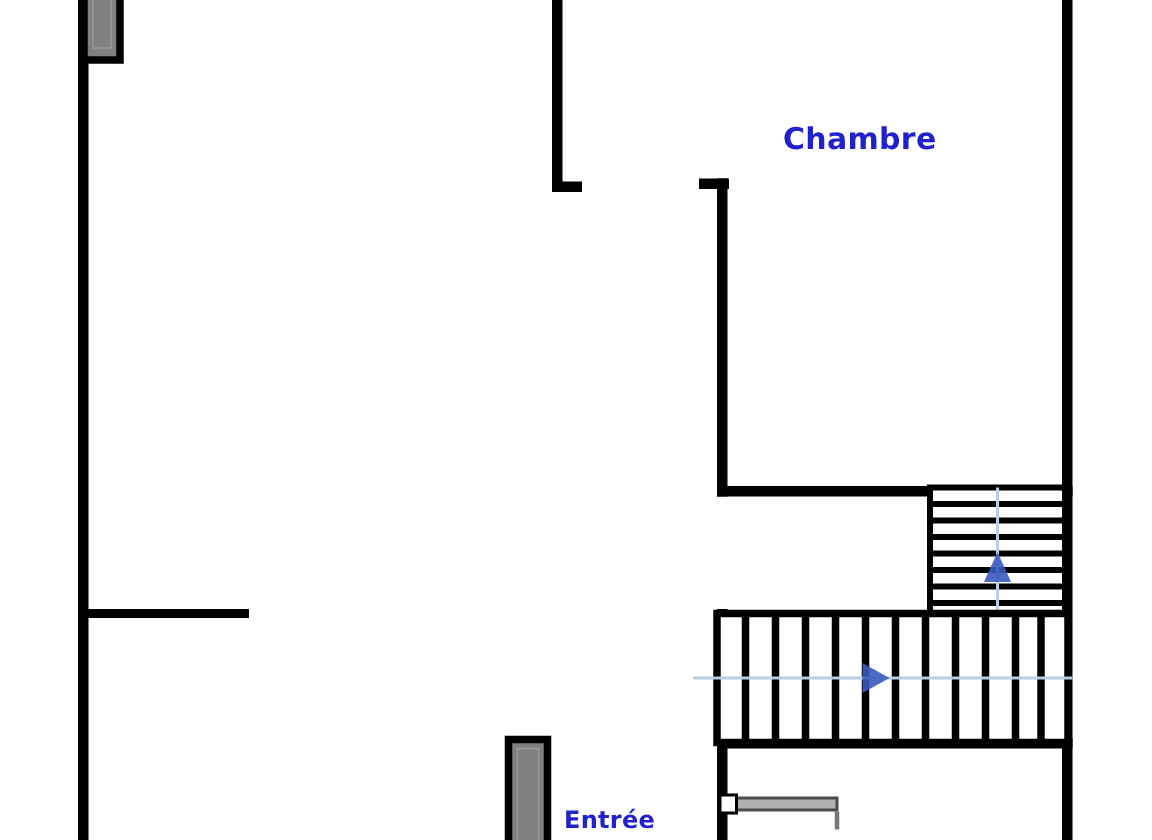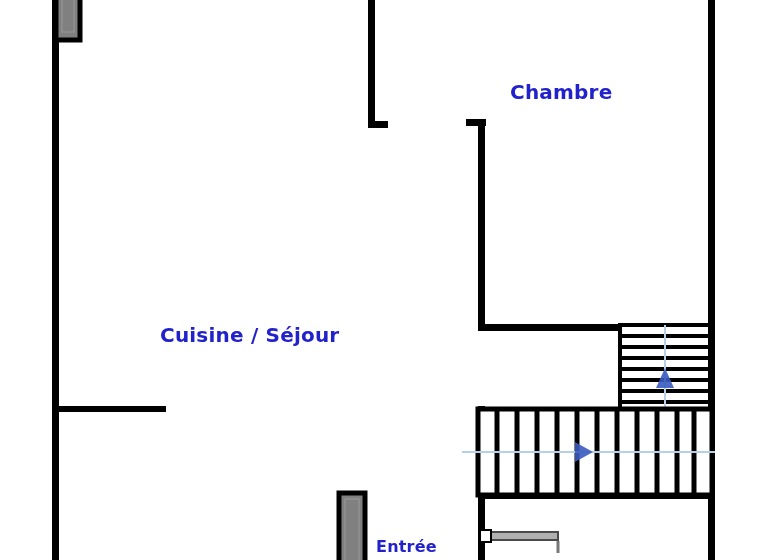--- a/index.html
+++ b/index.html
@@ -28,21 +28,21 @@
   .room-label {
     position: absolute;
     color: #2222cc;
     font-family: "DejaVu Sans", "Liberation Sans", sans-serif;
     font-weight: bold;
     white-space: nowrap;
     letter-spacing: 0.2px;
     user-select: none;
   }
   #label-chambre {
-    left: 510px;
+    left: 522px;
     top: 80px;
     font-size: 20px;
   }
   #label-cuisine {
     left: 160px;
     top: 323px;
     font-size: 20px;
   }
   #label-entree {
     left: 376px;
@@ -129,17 +129,16 @@
     <g>
       <rect x="484" y="532" width="74" height="8" fill="#b0b0b0" stroke="#4a4a4a" stroke-width="2"></rect>
       <rect x="480" y="530" width="11" height="12" fill="#ffffff" stroke="#000000" stroke-width="2"></rect>
       <line x1="558" y1="541" x2="558" y2="553" stroke="#777777" stroke-width="3"></line>
     </g>
 
   </svg>
 
   <div class="room-label" id="label-chambre">Chambre</div>
 
-  <div class="room-label" id="label-cuisine">Cuisine / Séjour</div>
 
   <div class="room-label" id="label-entree">Entrée</div>
 
 </div>
 
 </body></html>

